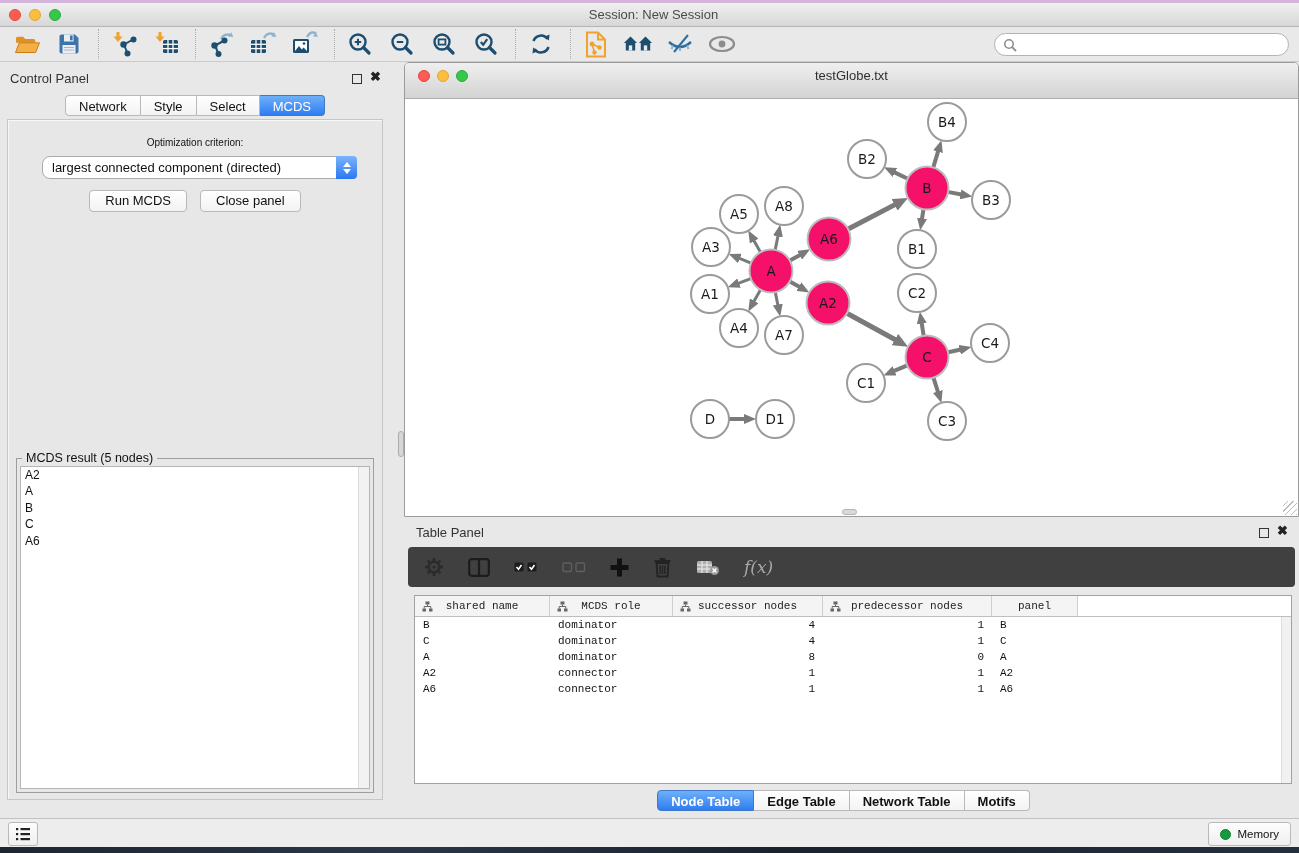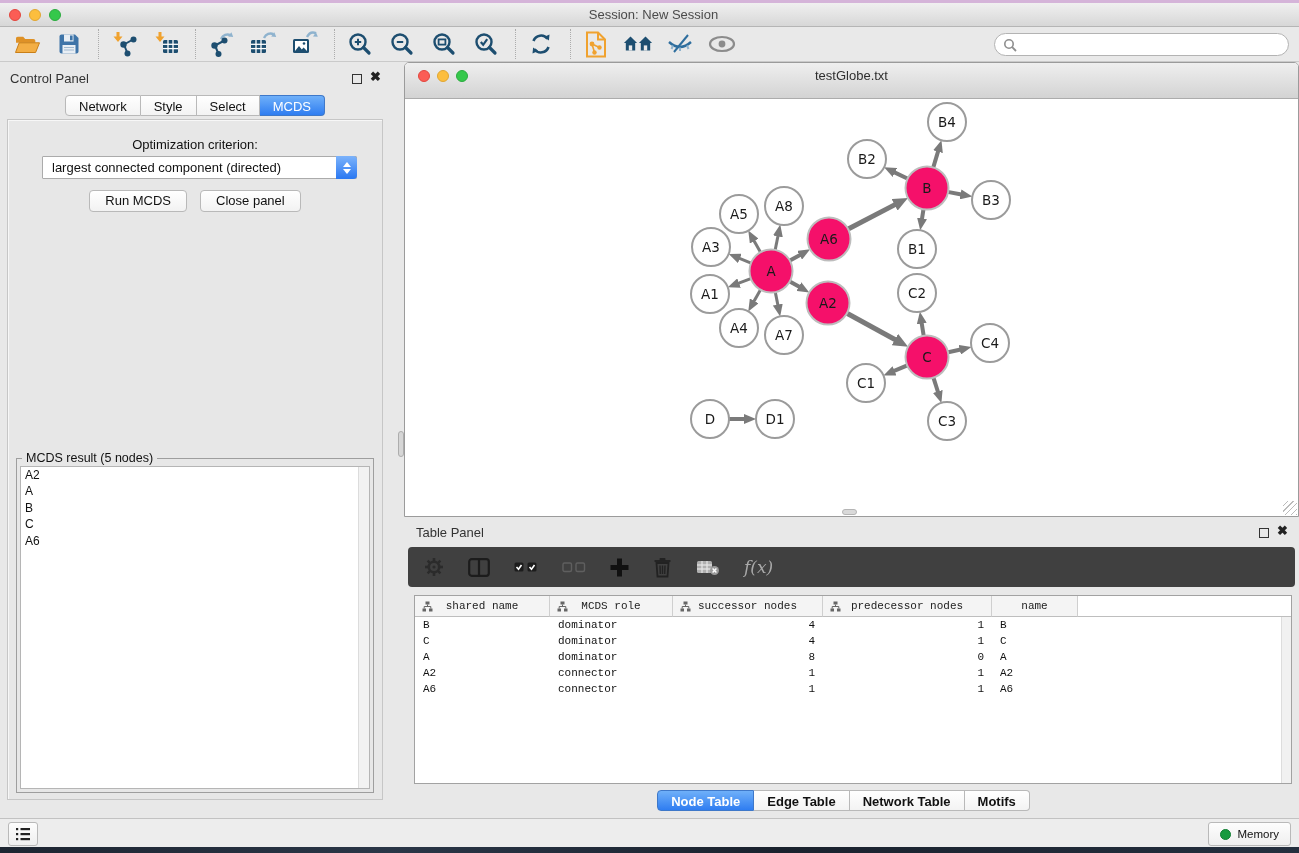--- a/index.html
+++ b/index.html
@@ -33,23 +33,23 @@
   .float-btn { position:absolute; right:28px; top:12px; width:10px; height:10px; border:1.4px solid #333; }
   .close-btn { position:absolute; right:9px; top:7px; font-size:13px; font-weight:bold; color:#222; }
   #cp-tabs { position:absolute; top:33px; left:50%; transform:translateX(-50%); display:flex; }
   .seg-item { height:21px; line-height:21px; padding:0 13px; font-size:13px; color:#111;
               background:linear-gradient(#FFFFFF,#F3F3F3); border:1px solid #B9B9B9; border-left:none; }
   .seg-item:first-child { border-left:1px solid #B9B9B9; border-radius:4px 0 0 4px; }
   .seg-item:last-child { border-radius:0 4px 4px 0; }
   .seg-item.sel { background:linear-gradient(#6FB0F9,#2F7DF1); color:#fff; border-color:#3E78C9; }
   #cp-inner { position:absolute; left:7px; right:7px; top:57px; bottom:12px; background:#E7E7E7;
               border:1px solid #C6C6C6; box-shadow:inset 1px 1px 0 rgba(255,255,255,.65); }
-  #opt-label { position:absolute; top:17px; width:100%; text-align:center; font-size:13px; color:#111; }
+  #opt-label { position:absolute; top:17px; width:100%; text-align:center; font-size:10px; color:#111; }
   #criterion-select { position:absolute; top:36px; left:34px; width:315px; height:23px; background:#fff;
-                      border:1px solid #ABABAB; border-radius:1px; font-size:13px; line-height:21px;
+                      border:1px solid #ABABAB; border-radius:8px; font-size:13px; line-height:21px;
                       padding-left:9px; color:#111; }
   #criterion-stepper { position:absolute; right:-1px; top:-1px; width:21px; height:23px; border-radius:0 4px 4px 0;
                        background:linear-gradient(#7CB3FB,#2A78F2); display:flex; flex-direction:column;
                        align-items:center; justify-content:center; gap:2px; }
   .arr-up { width:0; height:0; border-left:4px solid transparent; border-right:4px solid transparent; border-bottom:5px solid #fff; }
   .arr-dn { width:0; height:0; border-left:4px solid transparent; border-right:4px solid transparent; border-top:5px solid #fff; }
   #cp-buttons { position:absolute; top:70px; width:100%; display:flex; justify-content:center; gap:13px; }
   .btn { height:22px; padding:0 15px; font-size:13px; line-height:20px; color:#111;
          background:linear-gradient(#FFFFFF,#F2F2F2); border:1px solid #B9B9B9; border-radius:4px; }
   #result-box { position:absolute; left:8px; right:8px; top:338px; bottom:6px; border:1px solid #9E9E9E; }
@@ -571,21 +571,21 @@
           <div class="th" style="width: 169px;">
             <span class="th-icon"><svg width="11" height="11" viewBox="0 0 11 11">
                 <rect x="3.5" y="0.5" width="4" height="3" fill="#666"></rect>
                 <rect x="0.5" y="7.5" width="3.5" height="3" fill="#666"></rect>
                 <rect x="7" y="7.5" width="3.5" height="3" fill="#666"></rect>
                 <path d="M5.5 3.5 v2 M2.2 7.5 v-2 h6.6 v2" stroke="#666" fill="none"></path>
               </svg></span>
             <span>predecessor nodes</span>
           </div>
           <div class="th" style="width: 86px;">
-            <span>name</span>
+            <span>panel</span>
           </div>
           <div class="th-fill"></div>
         </div>
       <div id="tbl-body">
           <div class="tr">
             <div class="td" style="width: 135px; text-align: left;">B</div>
             <div class="td" style="width: 123px; text-align: left;">dominator</div>
             <div class="td" style="width: 150px; text-align: right;">4</div>
             <div class="td" style="width: 169px; text-align: right;">1</div>
             <div class="td" style="width: 86px; text-align: left;">B</div>

